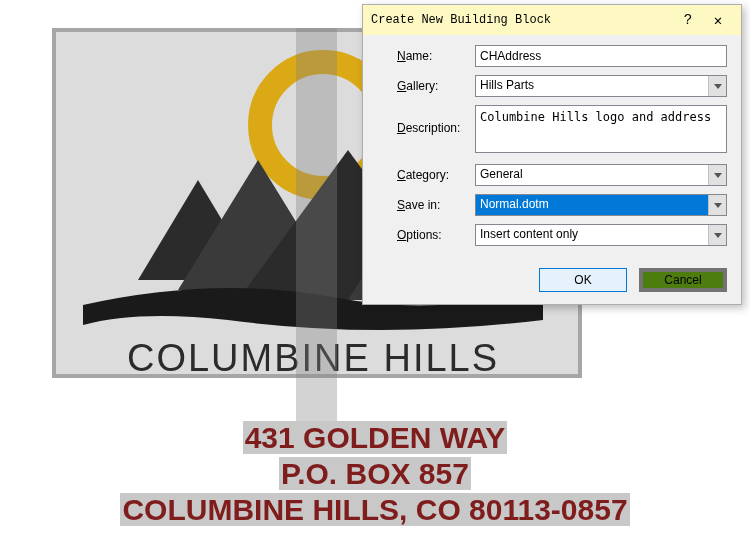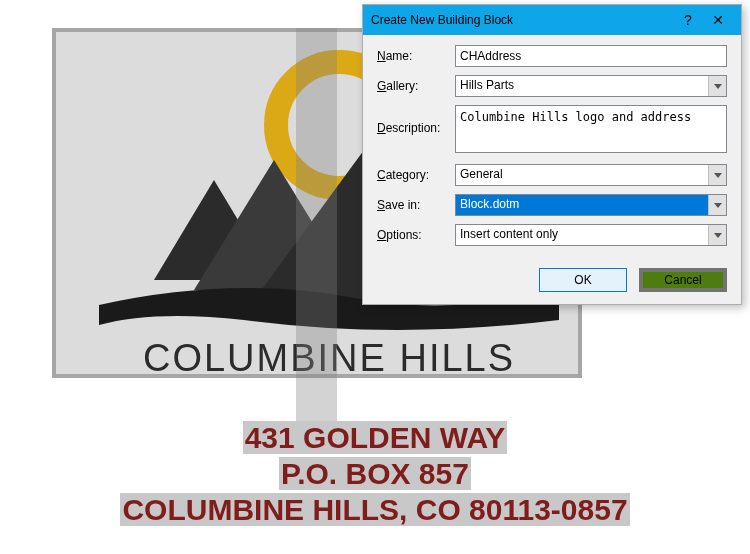--- a/index.html
+++ b/index.html
@@ -16,21 +16,21 @@
       position: absolute;
       left: 52px;
       top: 28px;
       width: 530px;
       height: 350px;
       border: 4px solid #a6a6a6;
       background: #dcdcdc;
     }
     .logo-wrap {
       position: absolute;
-      left: 38px;
+      left: 22px;
       top: 8px;
       width: 470px;
       height: 340px;
     }
     .sun {
       position: absolute;
       left: 170px;
       top: 10px;
       width: 150px;
       height: 150px;
@@ -86,31 +86,32 @@
       background: #f0f0f0;
       border: 1px solid #adadad;
       box-shadow: 3px 3px 8px rgba(0,0,0,0.25);
     }
     .dlg-title {
       height: 30px;
       display: flex;
       align-items: center;
       padding: 0 8px;
       font-size: 12px;
-      background: #0ea5e9;
+      background: #fef9c3;
+      font-family: Liberation Mono, monospace;
     }
     .dlg-title .t { flex: 1; }
     .dlg-title .help {
       width: 30px; text-align: center; font-size: 14px;
     }
     .dlg-title .close {
       width: 30px; text-align: center; font-size: 14px;
     }
     .dlg-body { padding: 10px 14px 6px; }
-    .row { display: flex; align-items: center; margin-bottom: 8px; }
+    .row { display: flex; align-items: center; margin-bottom: 8px; margin-left: 20px; }
     .row.align-top { align-items: flex-start; }
     .lbl { width: 78px; font-size: 12px; color: #000; }
     .u { text-decoration: underline; }
     .fld { flex: 1; }
     .inp {
       width: 100%; height: 22px;
       border: 1px solid #828790;
       background: #fff;
       padding: 2px 4px;
       font-size: 12px;
@@ -216,21 +217,21 @@
         <div class="dd">
             <svg viewBox="0 0 8 5">
               <polygon points="0,0 8,0 4,5" fill="#555"></polygon>
             </svg>
           </div>
       </div>
     </div>
     <div class="row">
       <div class="lbl"><span class="u">S</span>ave in:</div>
       <div class="combo-wrap">
-        <div class="combo sel">Block.dotm</div>
+        <div class="combo sel">Normal.dotm</div>
         <div class="dd">
             <svg viewBox="0 0 8 5">
               <polygon points="0,0 8,0 4,5" fill="#555"></polygon>
             </svg>
           </div>
       </div>
     </div>
     <div class="row">
       <div class="lbl"><span class="u">O</span>ptions:</div>
       <div class="combo-wrap">

